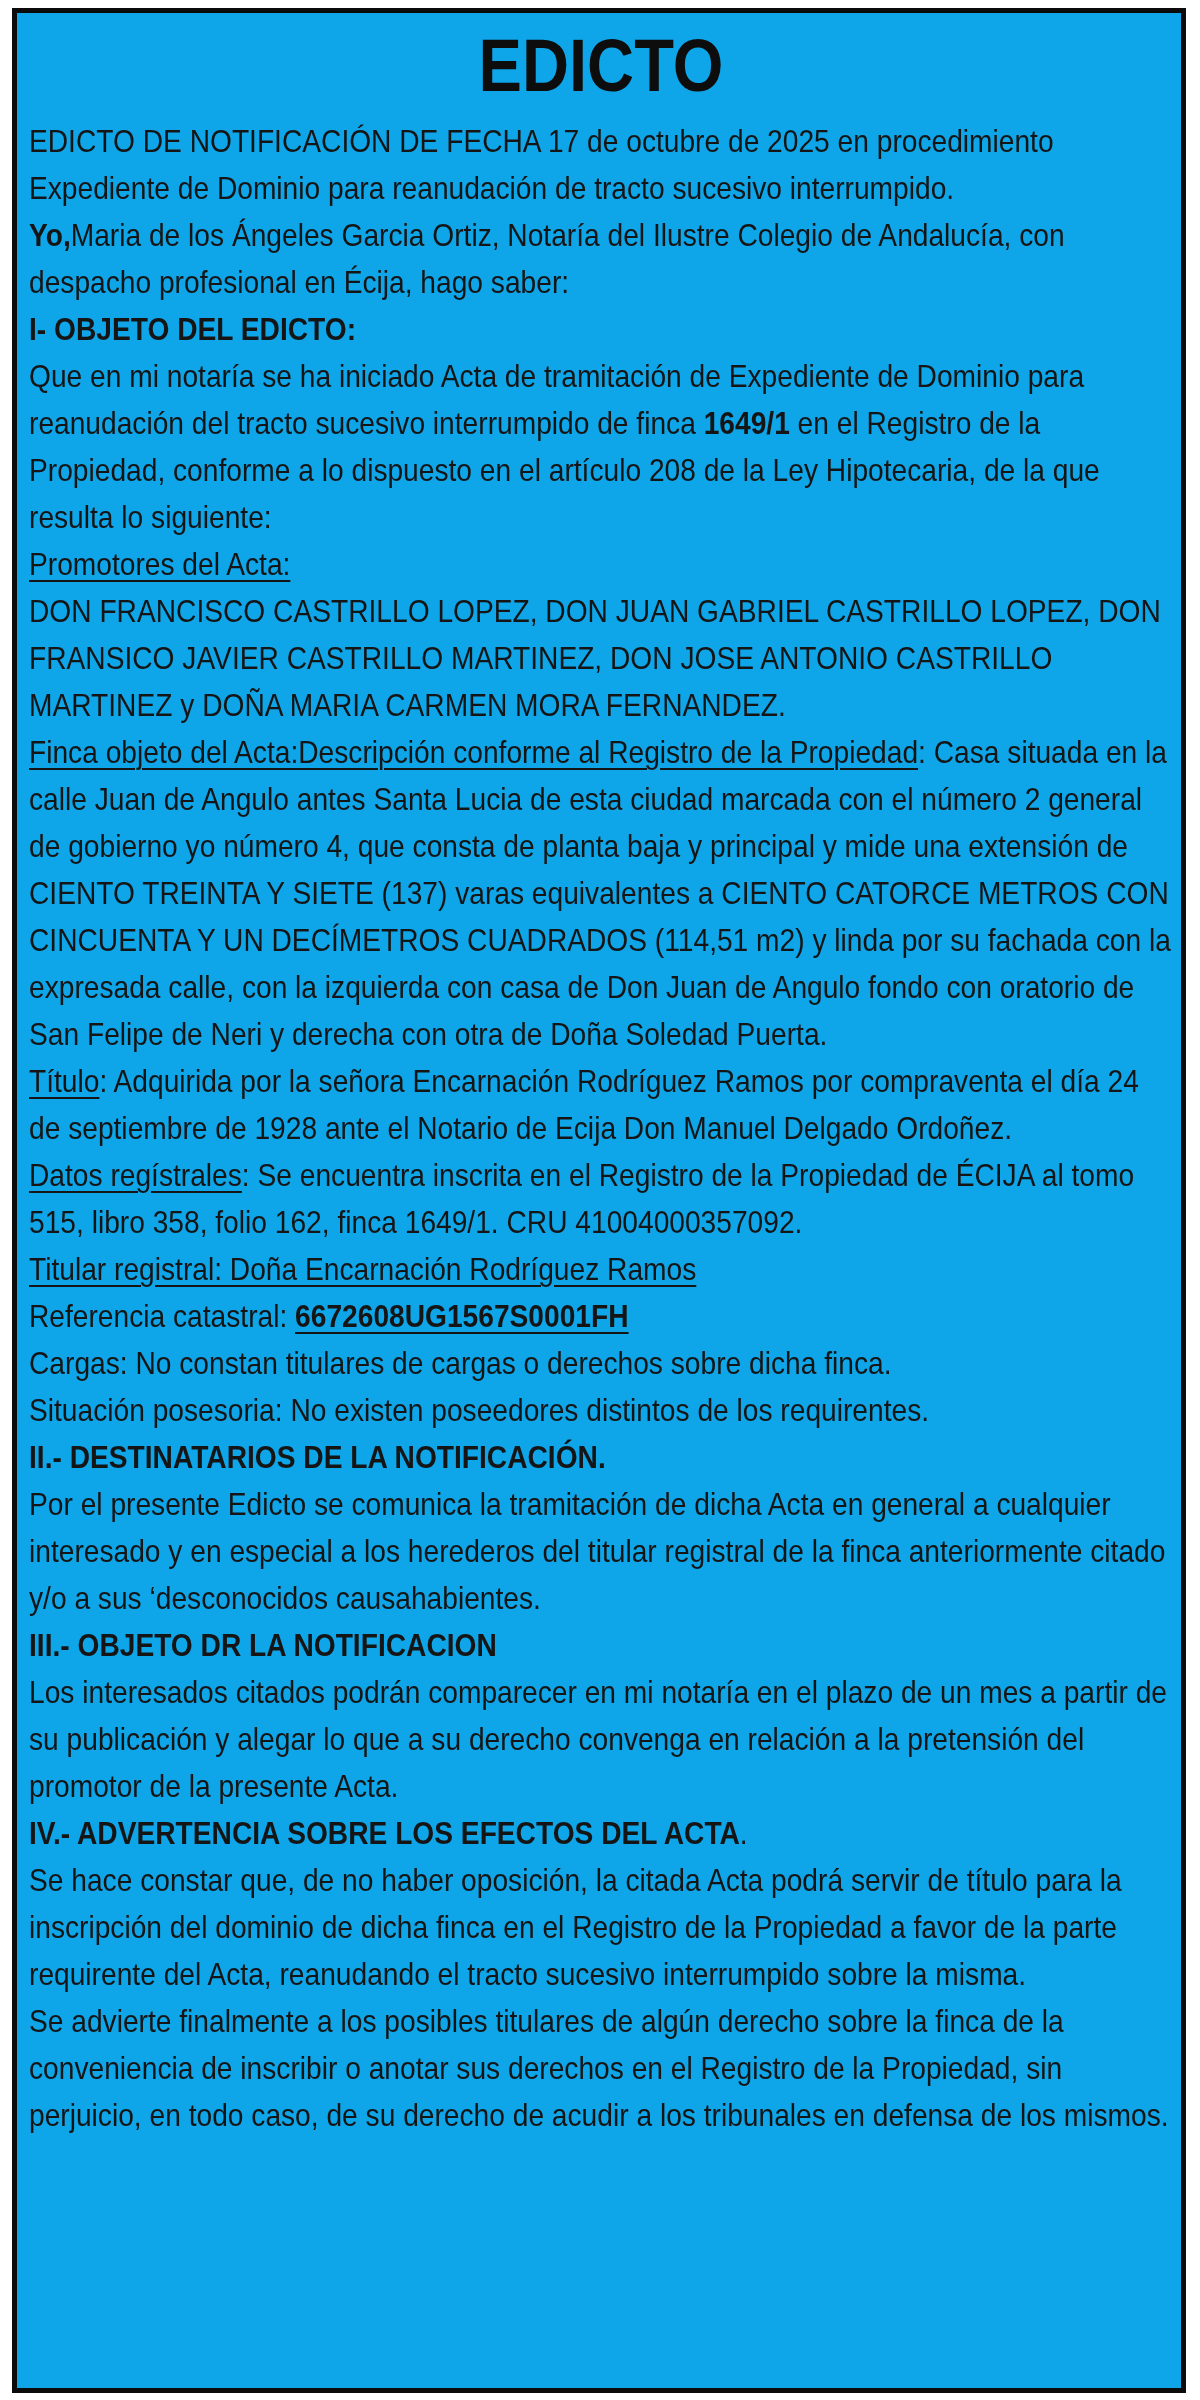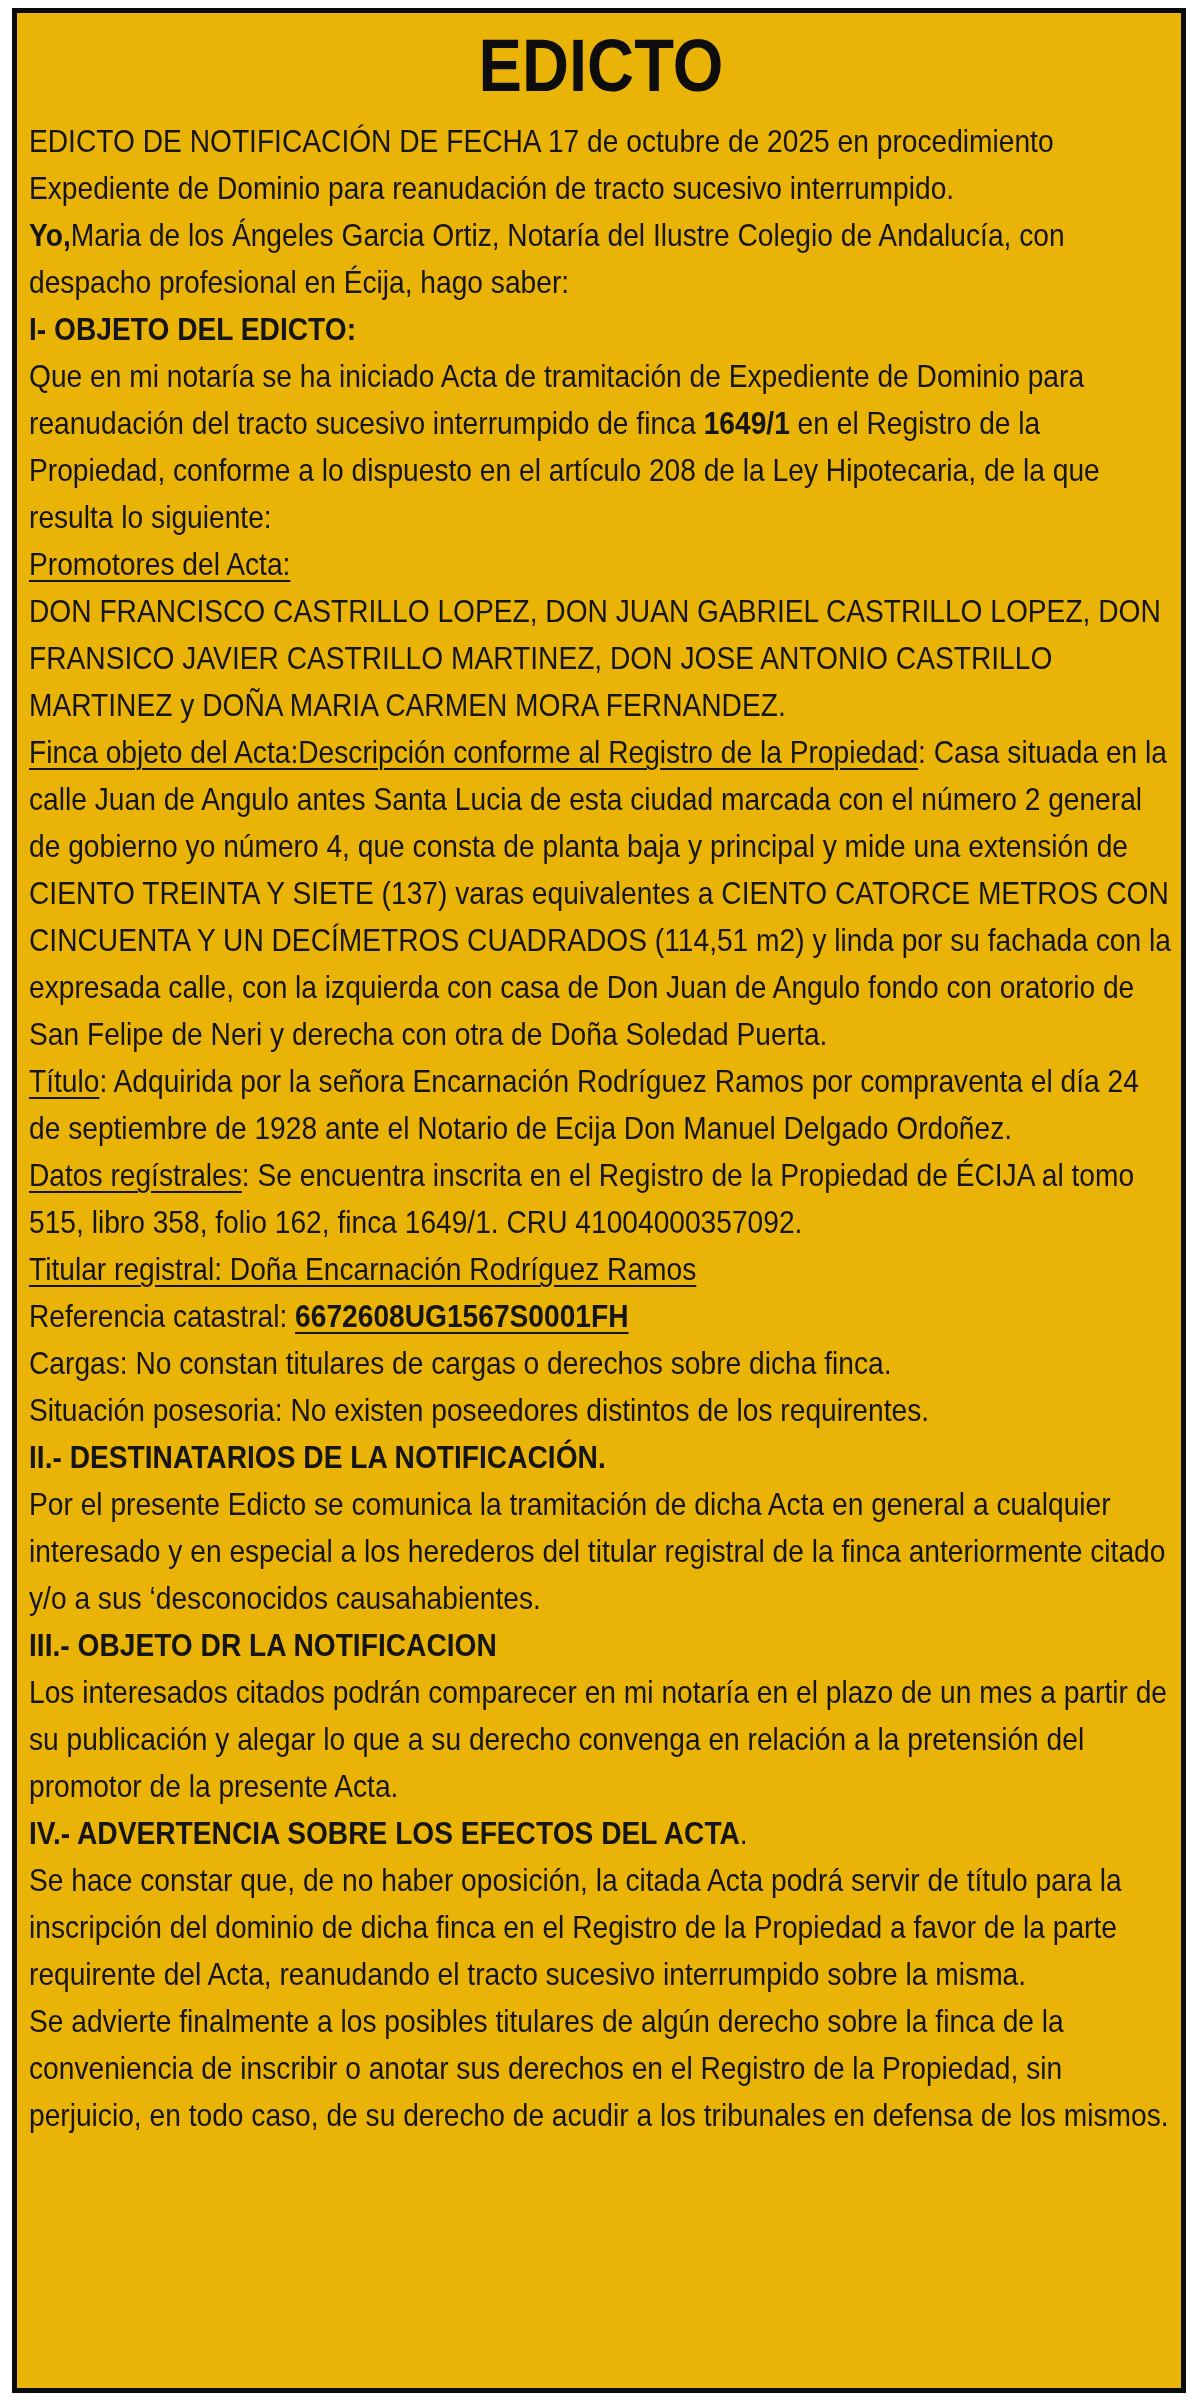--- a/index.html
+++ b/index.html
@@ -15,21 +15,21 @@
     color: #111111;
   }
   .doc-border {
     position: absolute;
     left: 12px;
     top: 8px;
     width: 1174px;
     height: 2385px;
     border: 5px solid #0b0b0b;
     box-sizing: border-box;
-    background: #eab308;
+    background: #0ea5e9;
     padding: 12px 4px 0 12px;
     overflow: hidden;
   }
   
   .doc-content {
     transform: scaleX(0.88);
     transform-origin: top left;
     width: 1300px;
   }
   .doc-title {

